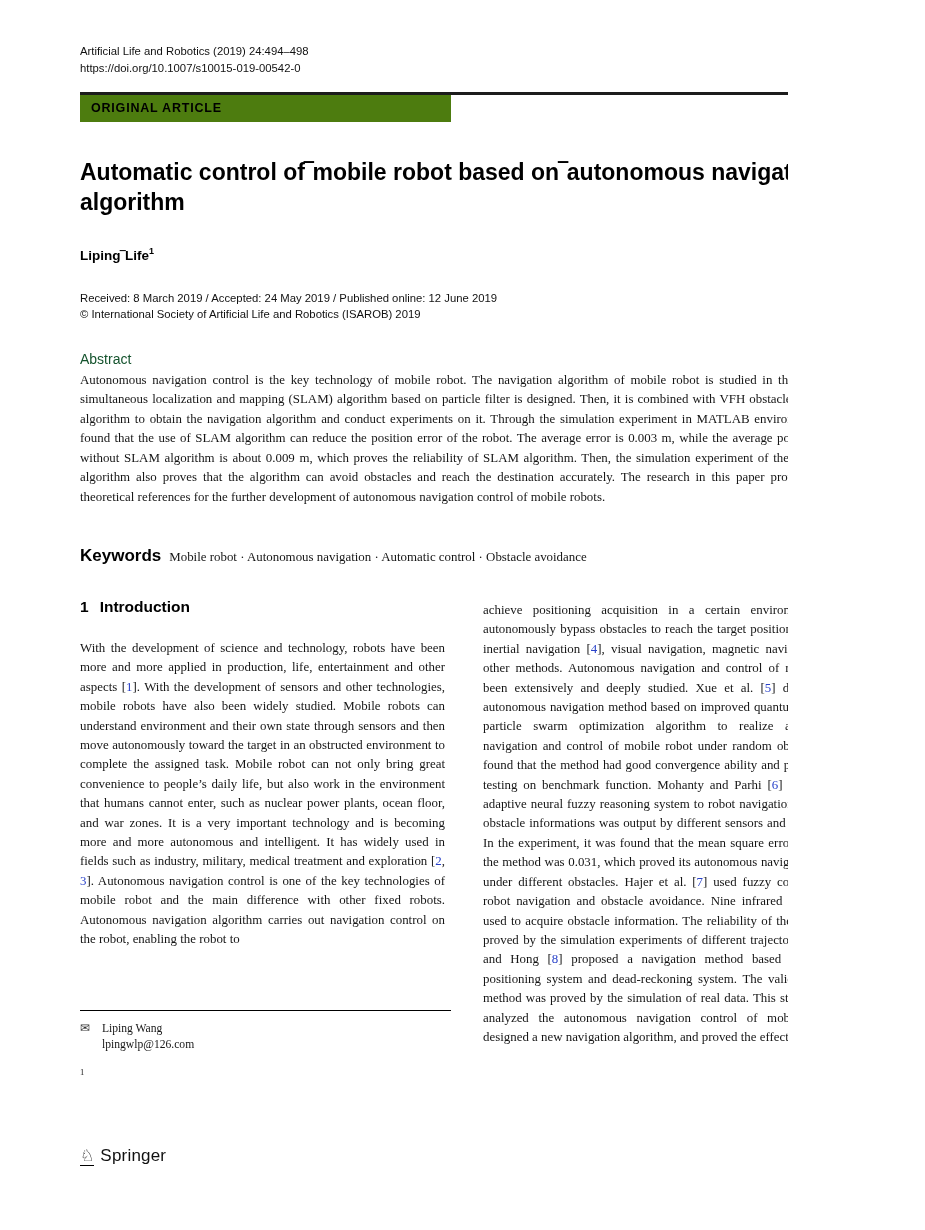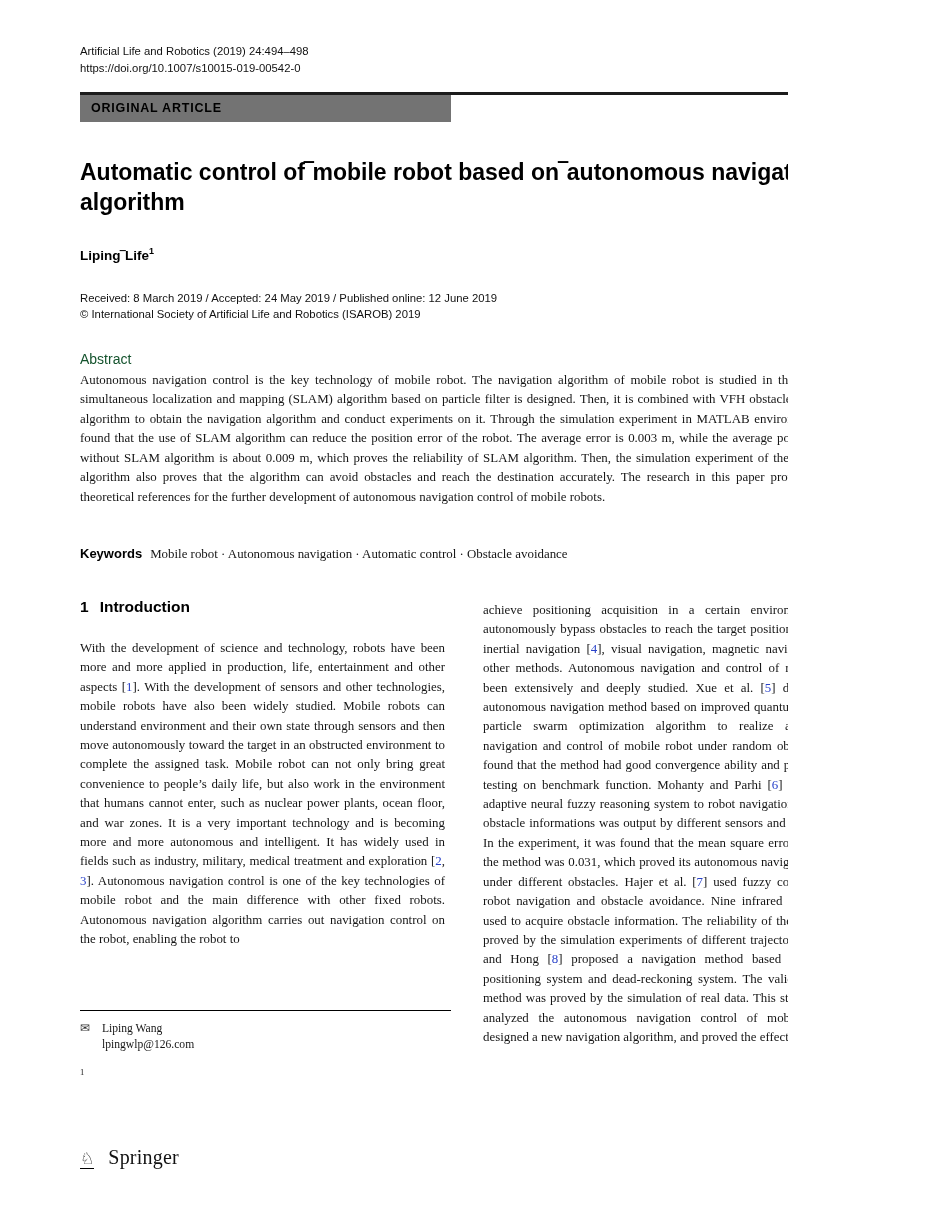--- a/index.html
+++ b/index.html
@@ -11,21 +11,21 @@
     background: #ffffff;
     font-family: "Liberation Sans", sans-serif;
     color: #1a1a1a;
     overflow: hidden;
   }
   .journal-line { position: absolute; left: 80px; top: 45px; font-size: 11.3px; color: #111; }
   .doi-line     { position: absolute; left: 80px; top: 62px; font-size: 11.3px; color: #111; }
   .top-rule     { position: absolute; left: 80px; top: 92px; width: 768px; height: 3px; background: #1c1c1c; }
   .banner {
     position: absolute; left: 80px; top: 95px; width: 371px; height: 27px;
-    background: #737373; color: #000;
+    background: #4d7c0f; color: #000;
     font-size: 12.5px; font-weight: bold; letter-spacing: 0.8px;
     line-height: 27px; padding-left: 11px;
   }
   .badge {
     position: absolute; left: 800px; top: 103px; width: 48px; height: 46px;
     background: #701a75; border: 1px solid #cfcfcf; border-radius: 4px;
     display: flex; flex-direction: column; align-items: center; padding-top: 3px;
   }
   .badge-text { font-size: 7.5px; color: #8d8d8d; line-height: 8.5px; text-align: center; }
   .title {
@@ -35,21 +35,21 @@
   .author { position: absolute; left: 80px; top: 246px; font-size: 13.5px; font-weight: bold; color: #000; }
   .author sup { font-size: 9px; font-weight: bold; }
   .dates { position: absolute; left: 80px; top: 291px; font-size: 11.3px; line-height: 15.5px; color: #111; }
   .abstract-heading { position: absolute; left: 80px; top: 351px; font-size: 14px; font-weight: normal; color: #14532d; }
   .abstract-text {
     position: absolute; left: 80px; top: 371px; width: 768px;
     font-family: "Liberation Serif", serif;
     font-size: 12.9px; line-height: 19.45px; text-align: justify; color: #151515;
   }
   .keywords { position: absolute; left: 80px; top: 546px; font-size: 12.9px; }
-  .keywords .kw-label { font-family: "Liberation Sans", sans-serif; font-size: 13px; font-weight: bold; color: #000; margin-right: 8px; }
+  .keywords .kw-label { font-family: "Liberation Sans", sans-serif; font-size: 17px; font-weight: bold; color: #000; margin-right: 8px; }
   .keywords .kw-text { font-family: "Liberation Serif", serif; color: #151515; margin-top: 32px; }
   .columns { position: absolute; left: 80px; top: 598px; width: 768px; height: 535px; display: flex; gap: 38px; }
   .col { width: 370px; }
   .section-heading { font-size: 15.5px; font-weight: bold; color: #000; margin-bottom: 23px; }
   .section-heading .sec-num { margin-right: 11px; }
   .body-text {
     font-family: "Liberation Serif", serif;
     font-size: 12.9px; line-height: 19.4px; text-align: justify; color: #151515;
   }
   .col-right { padding-top: 3px; }
@@ -60,21 +60,21 @@
     font-family: "Liberation Serif", serif; font-size: 11.6px; line-height: 15.5px; color: #151515;
   }
   .corr-row { display: flex; }
   .env-icon { width: 22px; font-size: 12px; color: #333; flex: 0 0 22px; }
   .corr-email { margin-left: 22px; }
   .aff-row { display: flex; margin-top: 12px; }
   .aff-sup { width: 22px; flex: 0 0 22px; font-size: 8.5px; padding-top: 1px; }
   .aff-text { width: 330px; }
   .springer { position: absolute; left: 80px; top: 1146px; display: flex; align-items: flex-end; }
   .springer-glyph { font-size: 16px; line-height: 16px; border-bottom: 1.4px solid #000; padding-bottom: 1px; color: #111; }
-  .springer-word { font-family: Liberation Serif, serif; font-size: 20px; color: #111; margin-left: 14px; letter-spacing: 0.2px; }
+  .springer-word { font-family: Liberation Sans, sans-serif; font-size: 17px; color: #111; margin-left: 6px; letter-spacing: 0.2px; }
 </style>
 </head>
 <body>
 
 <div class="page">
 
   <div class="journal-line">Artificial Life and Robotics (2019) 24:494–498</div>
   <div class="doi-line">https://doi.org/10.1007/s10015-019-00542-0</div>
 
   <div class="top-rule"></div>

